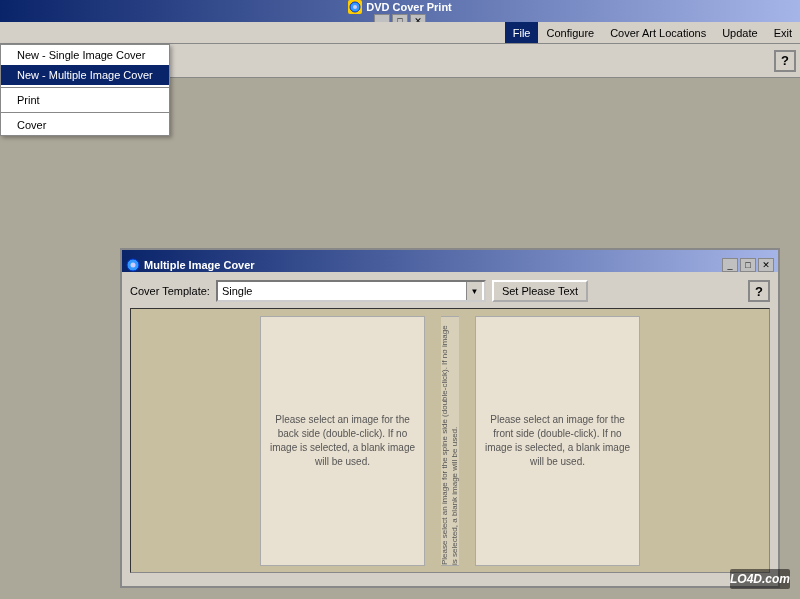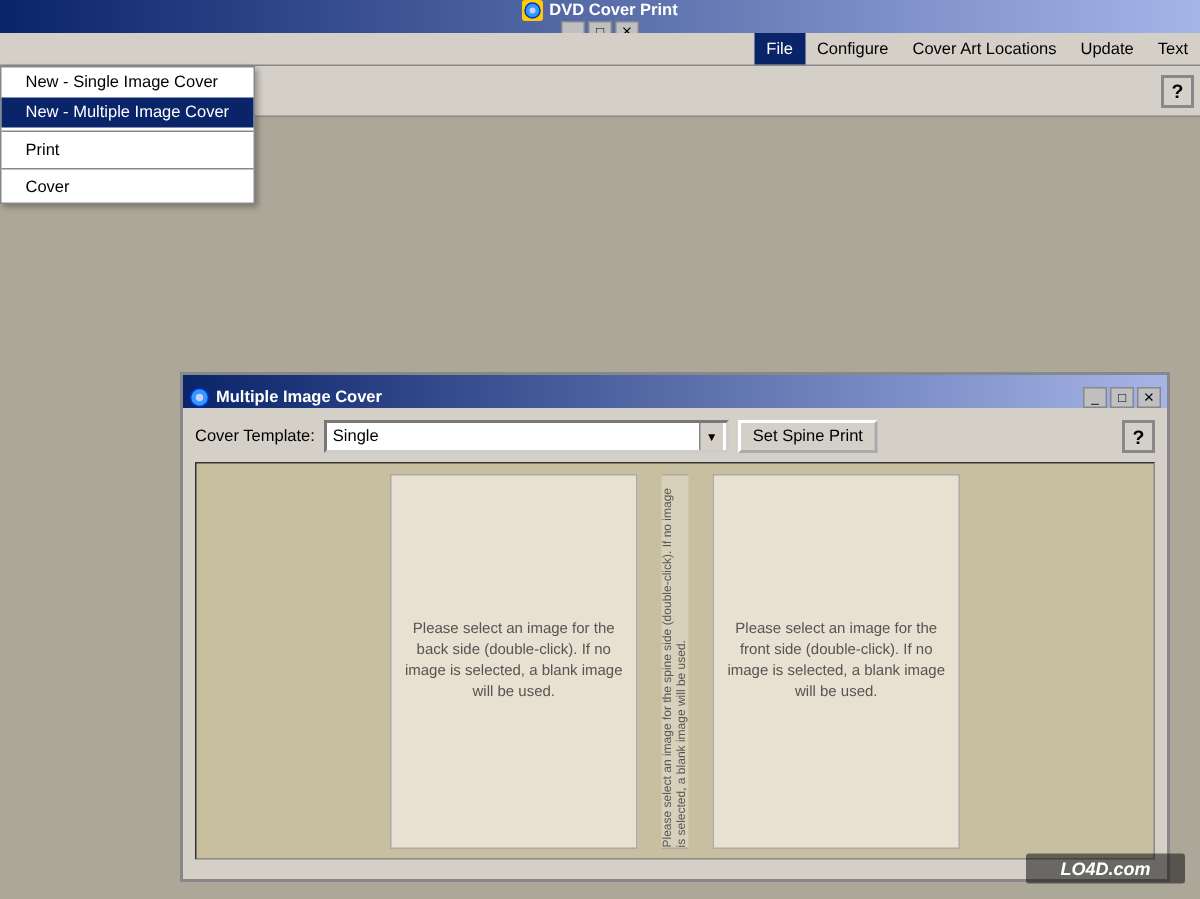--- a/index.html
+++ b/index.html
@@ -364,21 +364,21 @@
 
     
     .watermark {
       position: absolute;
       bottom: 10px;
       right: 10px;
       background: rgba(0,0,0,0.5);
       color: white;
       font-size: 12px;
       font-weight: bold;
-      padding: 3px 23px;
+      padding: 3px 0;
       border-radius: 2px;
       font-style: italic;
     }
   </style>
 </head>
 <body>
 
 <div class="main-window">
 
   <div class="title-bar">
@@ -396,21 +396,21 @@
       <div class="tb-btn">□</div>
       <div class="tb-btn close-btn">✕</div>
     </div>
   </div>
 
   <div class="menu-bar">
     <div class="menu-item active">File</div>
     <div class="menu-item">Configure</div>
     <div class="menu-item">Cover Art Locations</div>
     <div class="menu-item">Update</div>
-    <div class="menu-item">Text</div>
+    <div class="menu-item">Exit</div>
 
     <div class="dropdown-menu">
       <div class="dropdown-item">New - Single Image Cover</div>
       <div class="dropdown-item highlighted">New - Multiple Image Cover</div>
       <div class="dropdown-separator"></div>
       <div class="dropdown-item">Print</div>
       <div class="dropdown-separator"></div>
       <div class="dropdown-item">Cover</div>
     </div>
   </div>
@@ -454,21 +454,21 @@
       </div>
 
       <div class="dialog-content">
 
         <div class="dialog-toolbar">
           <span class="template-label">Cover Template:</span>
           <div class="template-select" style="position:relative; width:270px; height:22px; background:white; border:2px inset #ccc; font-size:11px; padding:1px 20px 1px 4px; display:flex; align-items:center;">
             <span>Single</span>
             <div class="template-select-arrow">▼</div>
           </div>
-          <button class="spine-text-btn">Set Spine Print</button>
+          <button class="spine-text-btn">Set Please Text</button>
           <div class="dialog-help">?</div>
         </div>
 
         <div class="cover-preview">
           <div class="cover-inner">
 
             <div class="cover-panel-back">
               <span>Please select an image for the back side (double-click).  If no image is selected, a blank image will be used.</span>
             </div>
 

